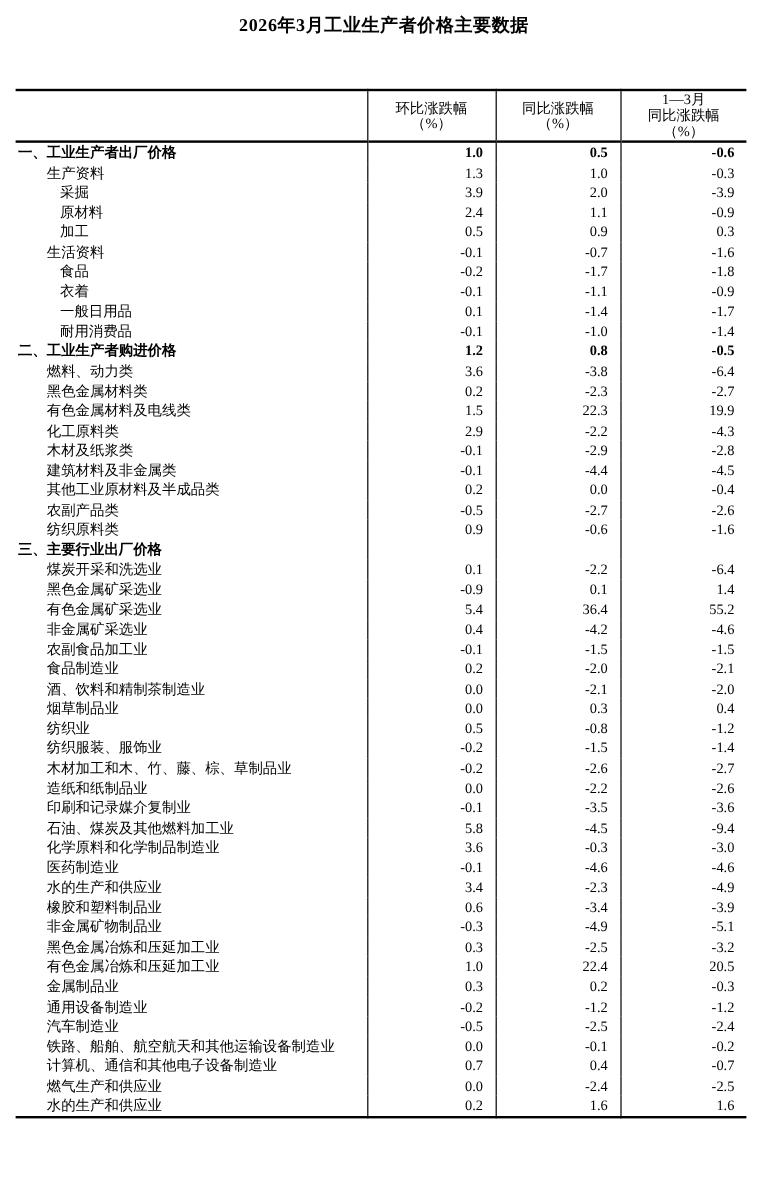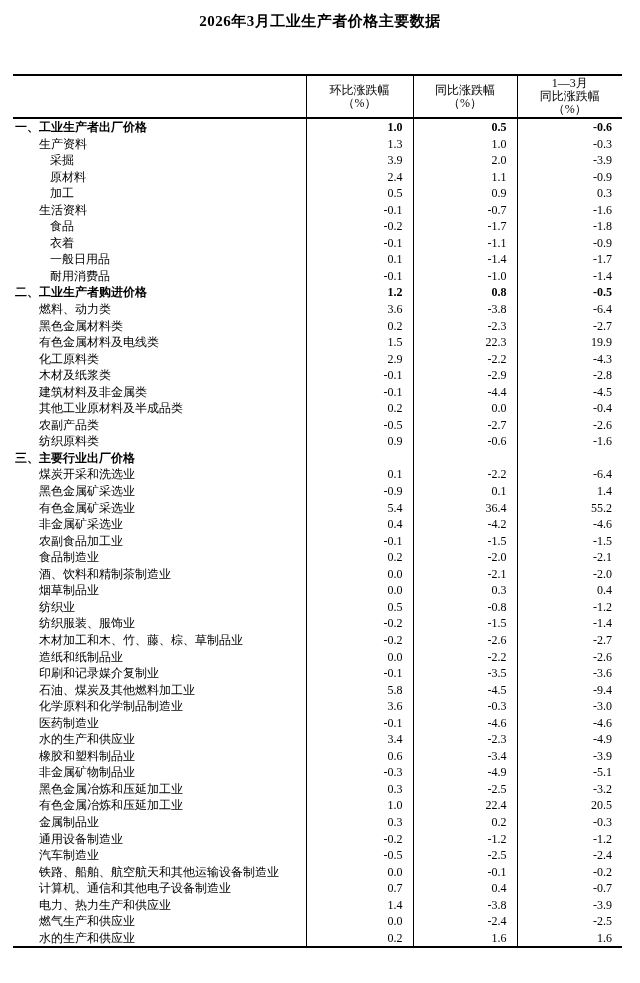--- a/index.html
+++ b/index.html
@@ -379,26 +379,20 @@
         <td class="num vline">-0.1</td>
         <td class="num vline">-0.2</td>
       </tr>
       <tr>
         <td class="label indent-1">计算机、通信和其他电子设备制造业</td>
         <td class="num vline">0.7</td>
         <td class="num vline">0.4</td>
         <td class="num vline">-0.7</td>
       </tr>
       <tr>
-        <td class="label indent-1">电力、热力生产和供应业</td>
-        <td class="num vline">1.4</td>
-        <td class="num vline">-3.8</td>
-        <td class="num vline">-3.9</td>
-      </tr>
-      <tr>
         <td class="label indent-1">燃气生产和供应业</td>
         <td class="num vline">0.0</td>
         <td class="num vline">-2.4</td>
         <td class="num vline">-2.5</td>
       </tr>
       <tr>
         <td class="label indent-1">水的生产和供应业</td>
         <td class="num vline">0.2</td>
         <td class="num vline">1.6</td>
         <td class="num vline">1.6</td>

